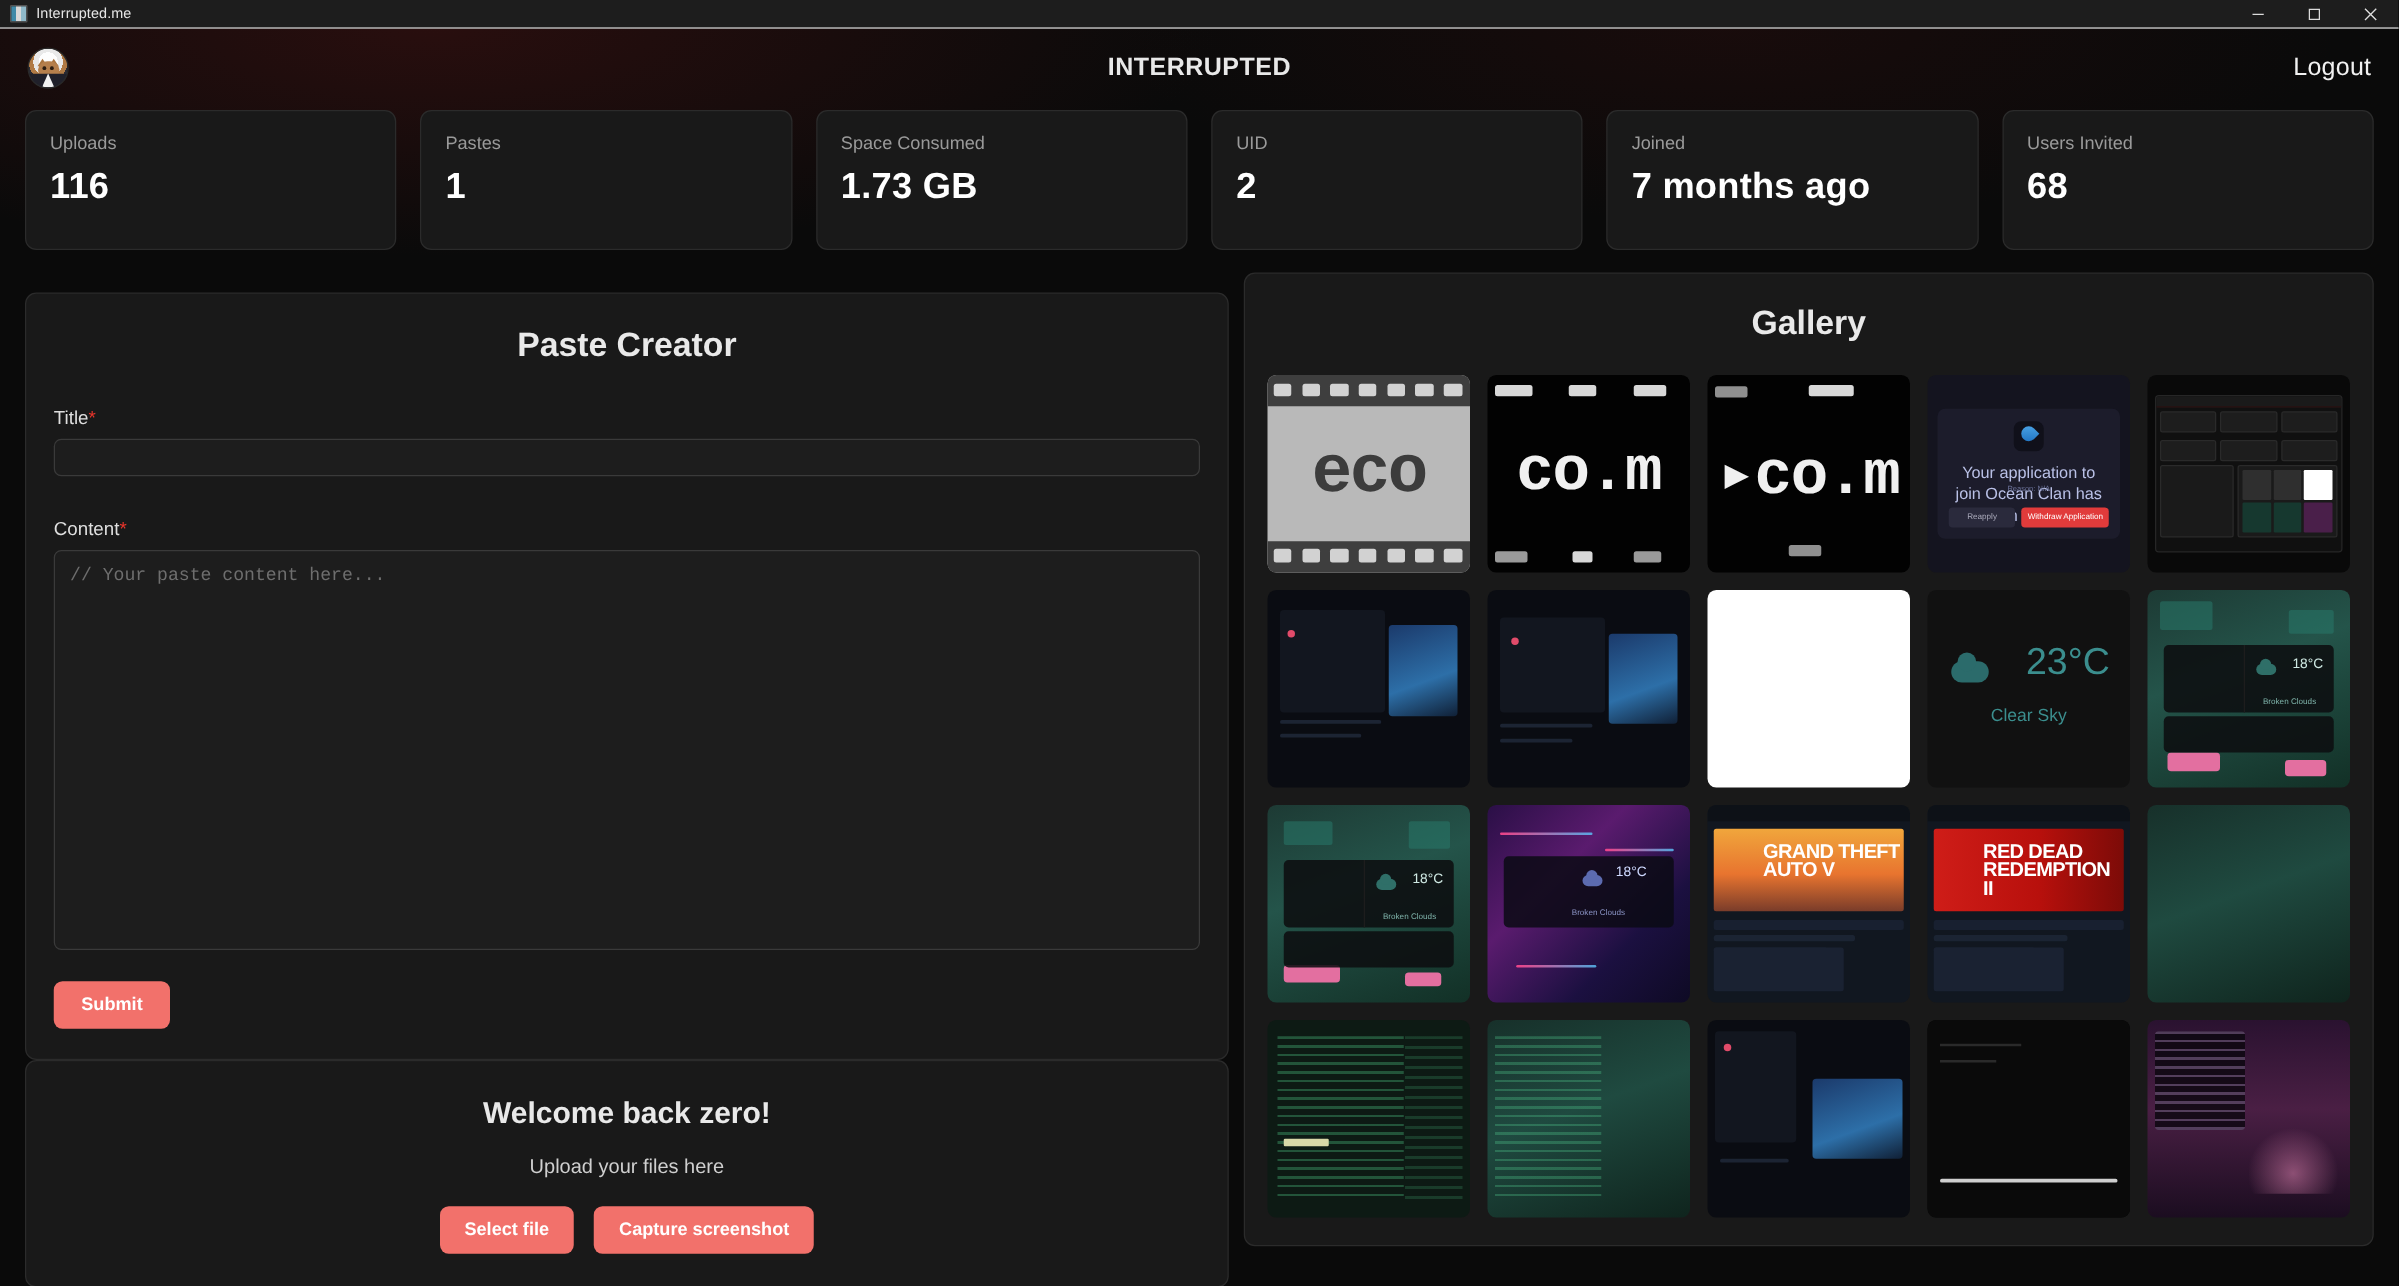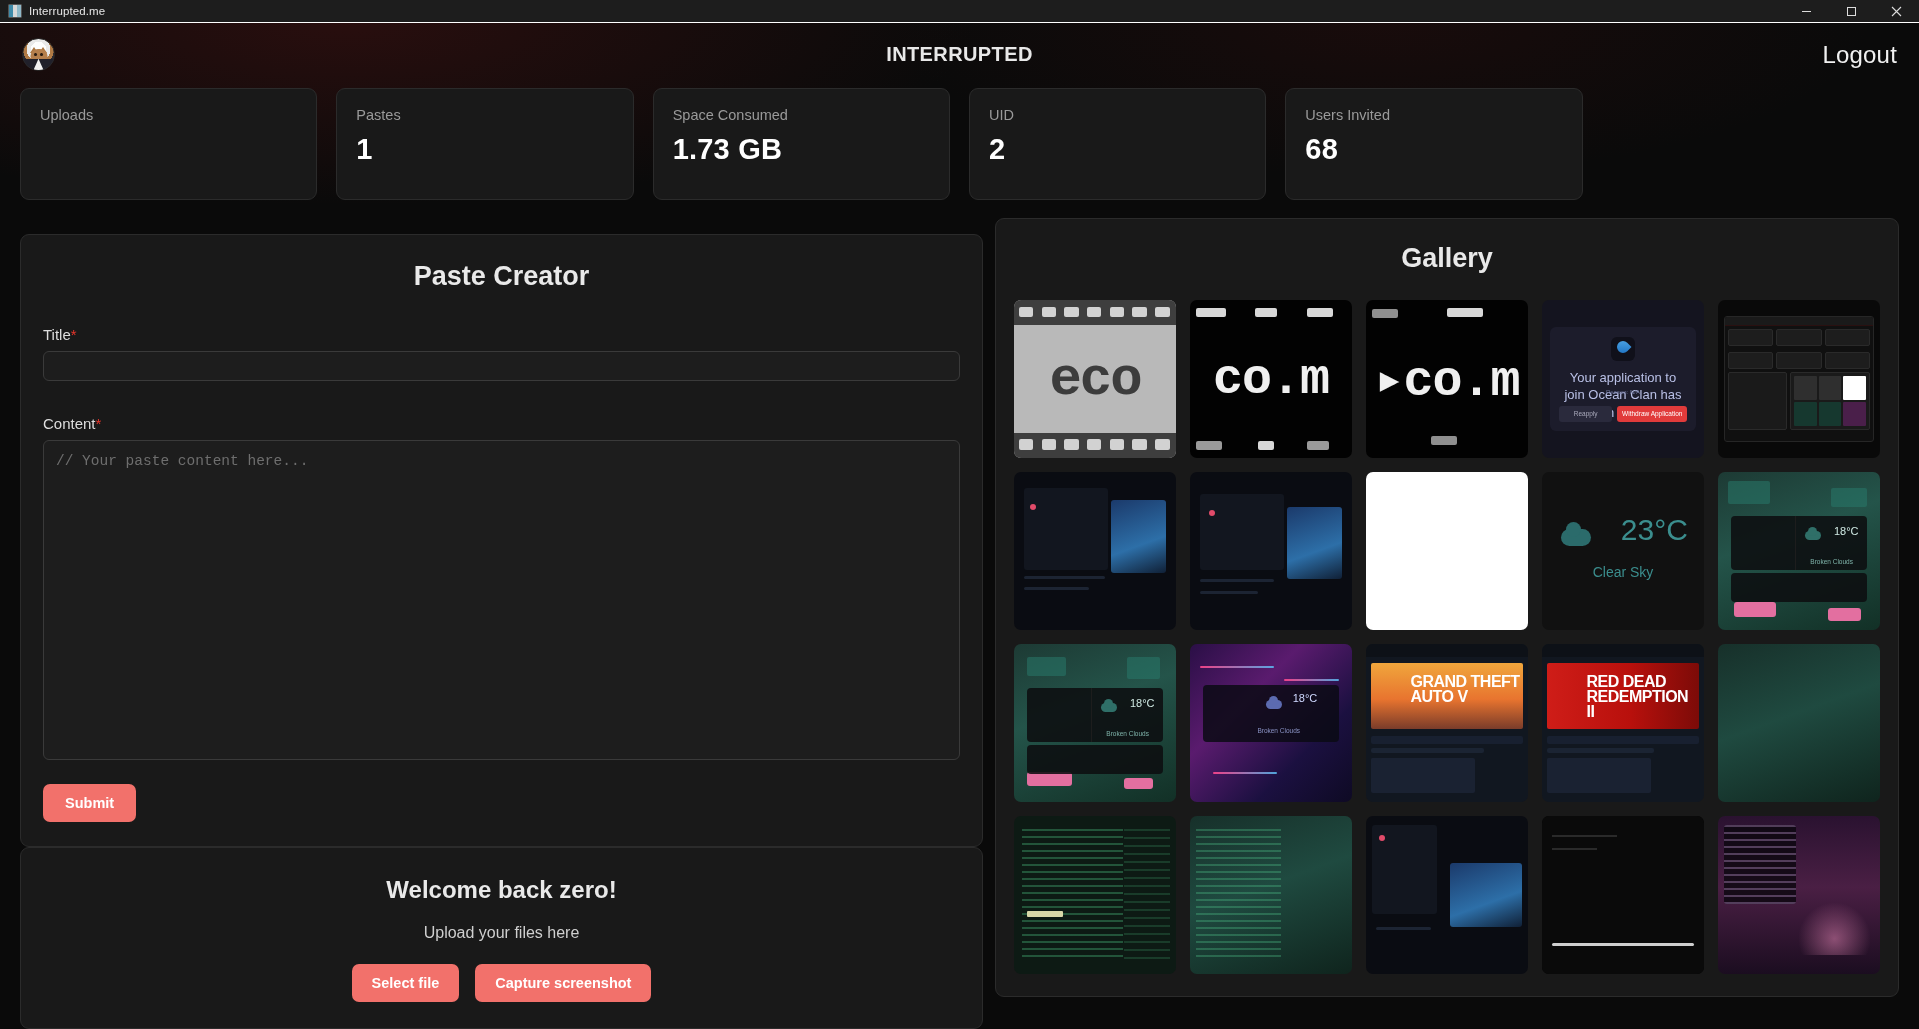--- a/index.html
+++ b/index.html
@@ -67,21 +67,21 @@
   .avatar .eye-l{left:36%;} .avatar .eye-r{right:36%;}
   .avatar .suit{position:absolute;left:0;bottom:0;width:100%;height:36%;background:#20202a;}
   .avatar .shirt{position:absolute;left:50%;bottom:0;transform:translateX(-50%);
     width:10px;height:36%;background:#f2f2f2;clip-path:polygon(50% 0,100% 100%,0 100%);}
 
   .brand {
     position: absolute; left: 50%; transform: translateX(-50%);
     font-size: 20px; font-weight: 700; color: #e8e8e8; letter-spacing: .4px;
   }
   .logout {
-    margin-left: auto; font-size: 24px; color: #f1f1f1; letter-spacing: .2px;
+    margin-left: auto; font-size: 20px; color: #f1f1f1; letter-spacing: .2px;
     cursor: pointer;
   }
 
   
   .stats {
     display: grid; grid-template-columns: repeat(6, 1fr);
     gap: 19px; padding: 0 20px; margin-top: 2px;
   }
   .stat {
     background: #191919; border: 1px solid #2b2b2b; border-radius: 9px;
@@ -287,32 +287,37 @@
       <span class="suit"></span>
         <span class="shirt"></span>
     </div>
     <div class="brand">INTERRUPTED</div>
     <div class="logout">Logout</div>
   </div>
 
   <div class="stats">
     <div class="stat">
       <div class="stat-label">Uploads</div>
+      <div class="stat-value">116</div>
     </div>
     <div class="stat">
       <div class="stat-label">Pastes</div>
       <div class="stat-value">1</div>
     </div>
     <div class="stat">
       <div class="stat-label">Space Consumed</div>
       <div class="stat-value">1.73 GB</div>
     </div>
     <div class="stat">
       <div class="stat-label">UID</div>
       <div class="stat-value">2</div>
+    </div>
+    <div class="stat">
+      <div class="stat-label">Joined</div>
+      <div class="stat-value">7 months ago</div>
     </div>
     <div class="stat">
       <div class="stat-label">Users Invited</div>
       <div class="stat-value">68</div>
     </div>
   </div>
 
   <div class="main">
 
     <div class="col-left">

